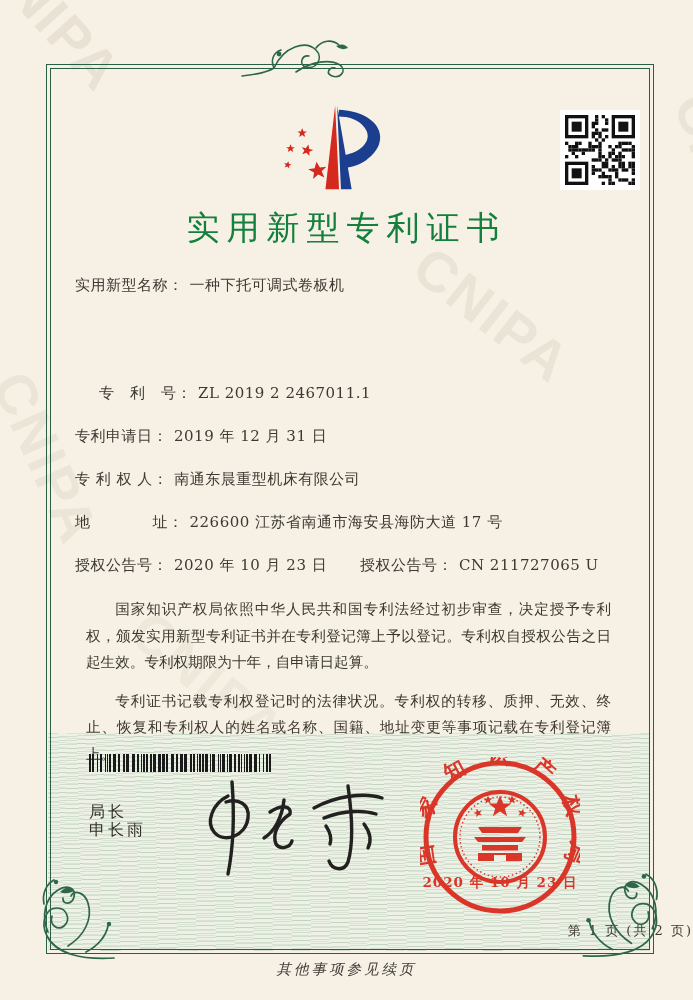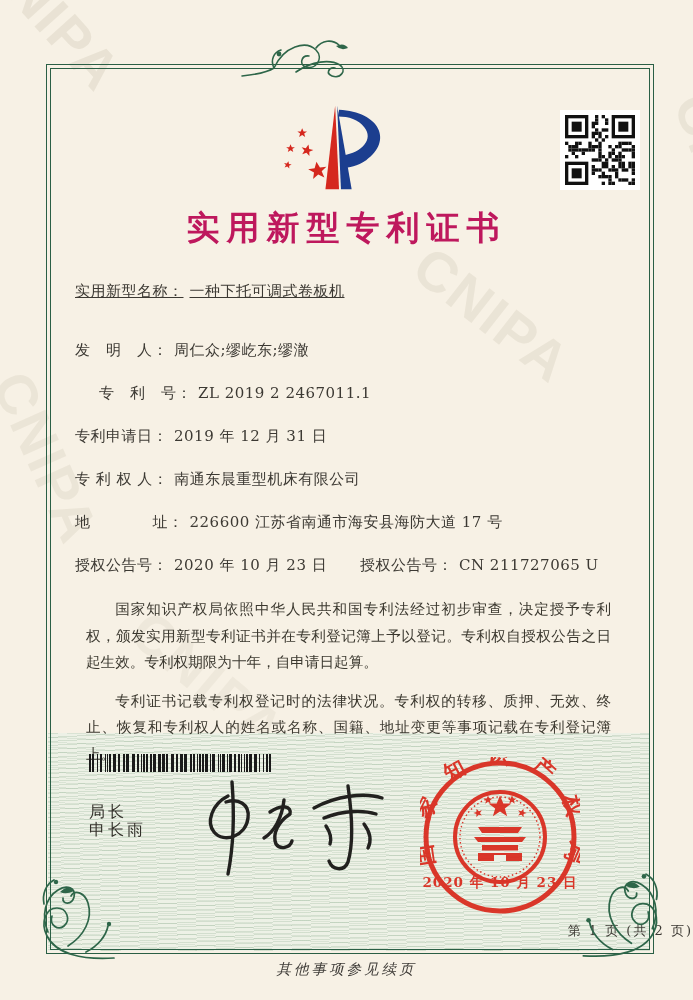--- a/index.html
+++ b/index.html
@@ -10,22 +10,22 @@
   .frame{position:absolute;left:46px;top:64px;width:606px;height:888px;
          border:1.2px solid #2a5f45;z-index:2;}
   .frame-inner{position:absolute;inset:3px;border:1.6px solid #2a5f45;}
   .band{position:absolute;left:48px;top:733px;width:602px;height:218px;z-index:1;
         background:
           repeating-linear-gradient(177deg, rgba(116,156,120,.22) 0 1px, transparent 1px 4px),
           repeating-linear-gradient(183deg, rgba(116,156,120,.16) 0 1px, transparent 1px 5px),
           #edf1e6;}
   .abs{position:absolute;z-index:3;}
   .cert-no{left:74px;top:100px;font-size:16px;letter-spacing:1.5px;color:#3f3c38;}
-  .title{left:0;top:206px;width:100%;text-align:center;font-size:33px;font-weight:bold;
-         letter-spacing:7px;color:#be185d;}
+  .title{left:0;top:206px;width:100%;text-align:center;font-size:33px;font-weight:normal;
+         letter-spacing:7px;color:#15803d;}
   .row{left:75px;width:560px;font-size:15px;letter-spacing:.5px;white-space:nowrap;}
   .row .val{margin-left:6px;}
   .grant-pair{position:absolute;left:285px;top:0;}
   .paras{left:74px;top:584px;width:549px;font-size:14.6px;line-height:26.5px;
          text-align:justify;color:#3b382f;}
   .paras p{margin:12px;text-indent:2em;}
   .signer{font-size:16px;letter-spacing:3px;color:#33302a;}
   .page-info{left:0;top:922px;width:100%;text-align:right;font-size:13px;letter-spacing:2px;z-index:3;}
   .continuation{left:0;top:960px;width:100%;text-align:center;font-size:14.5px;
                 letter-spacing:3px;color:#3f3c38;font-style:italic;}
@@ -229,25 +229,22 @@
       <rect x="14" y="0" width="7" height="7" fill="#111"></rect>
       <rect x="15" y="1" width="5" height="5" fill="#fff"></rect>
       <rect x="16" y="2" width="3" height="3" fill="#111"></rect>
       <rect x="0" y="14" width="7" height="7" fill="#111"></rect>
       <rect x="1" y="15" width="5" height="5" fill="#fff"></rect>
       <rect x="2" y="16" width="3" height="3" fill="#111"></rect>
     </svg>
 
   <div class="abs title">实用新型专利证书</div>
 
-  <div class="abs row" style="top:282px;text-decoration:underline;">
+  <div class="abs row" style="top:276px;">
     <span>实用新型名称：</span><span class="val">一种下托可调式卷板机</span>
-  </div>
-  <div class="abs row" style="top:341px;">
-    <span>发　明　人：</span><span class="val">周仁众;缪屹东;缪澈</span>
   </div>
   <div class="abs row" style="top:384px;margin-left:24px;">
     <span>专　利　号：</span><span class="val">ZL 2019 2 2467011.1</span>
   </div>
   <div class="abs row" style="top:427px;">
     <span>专利申请日：</span><span class="val">2019 年 12 月 31 日</span>
   </div>
   <div class="abs row" style="top:470px;">
     <span>专 利 权 人：</span><span class="val">南通东晨重型机床有限公司</span>
   </div>

